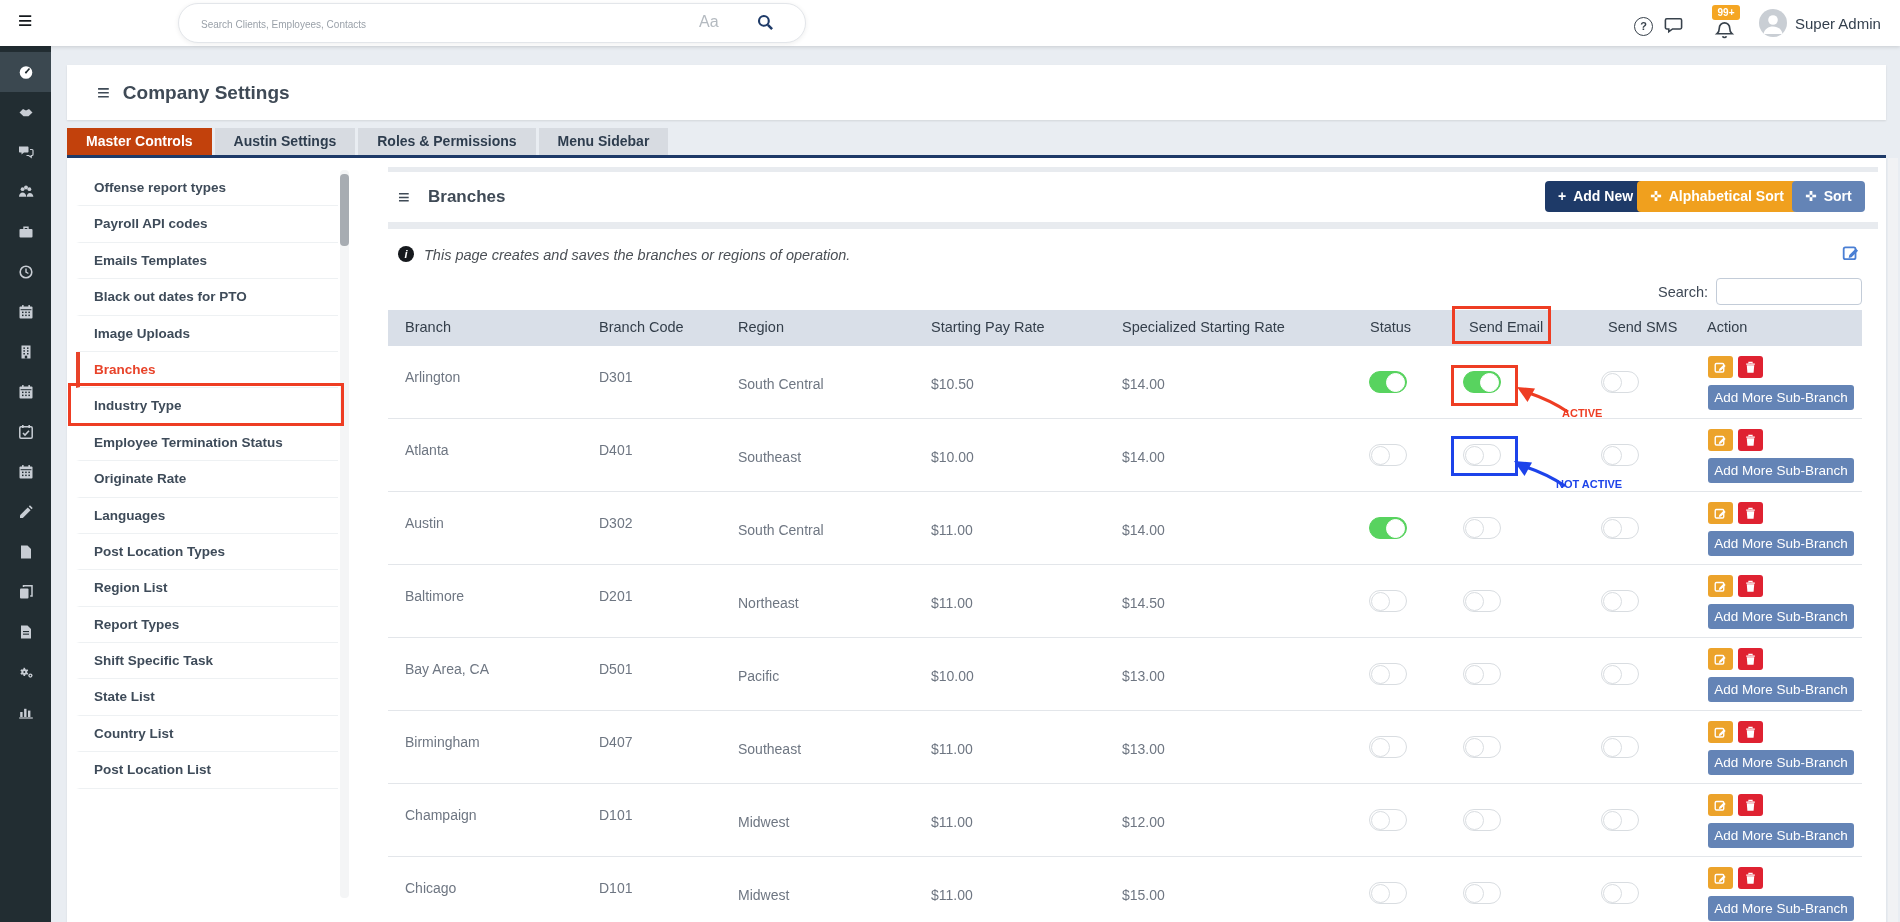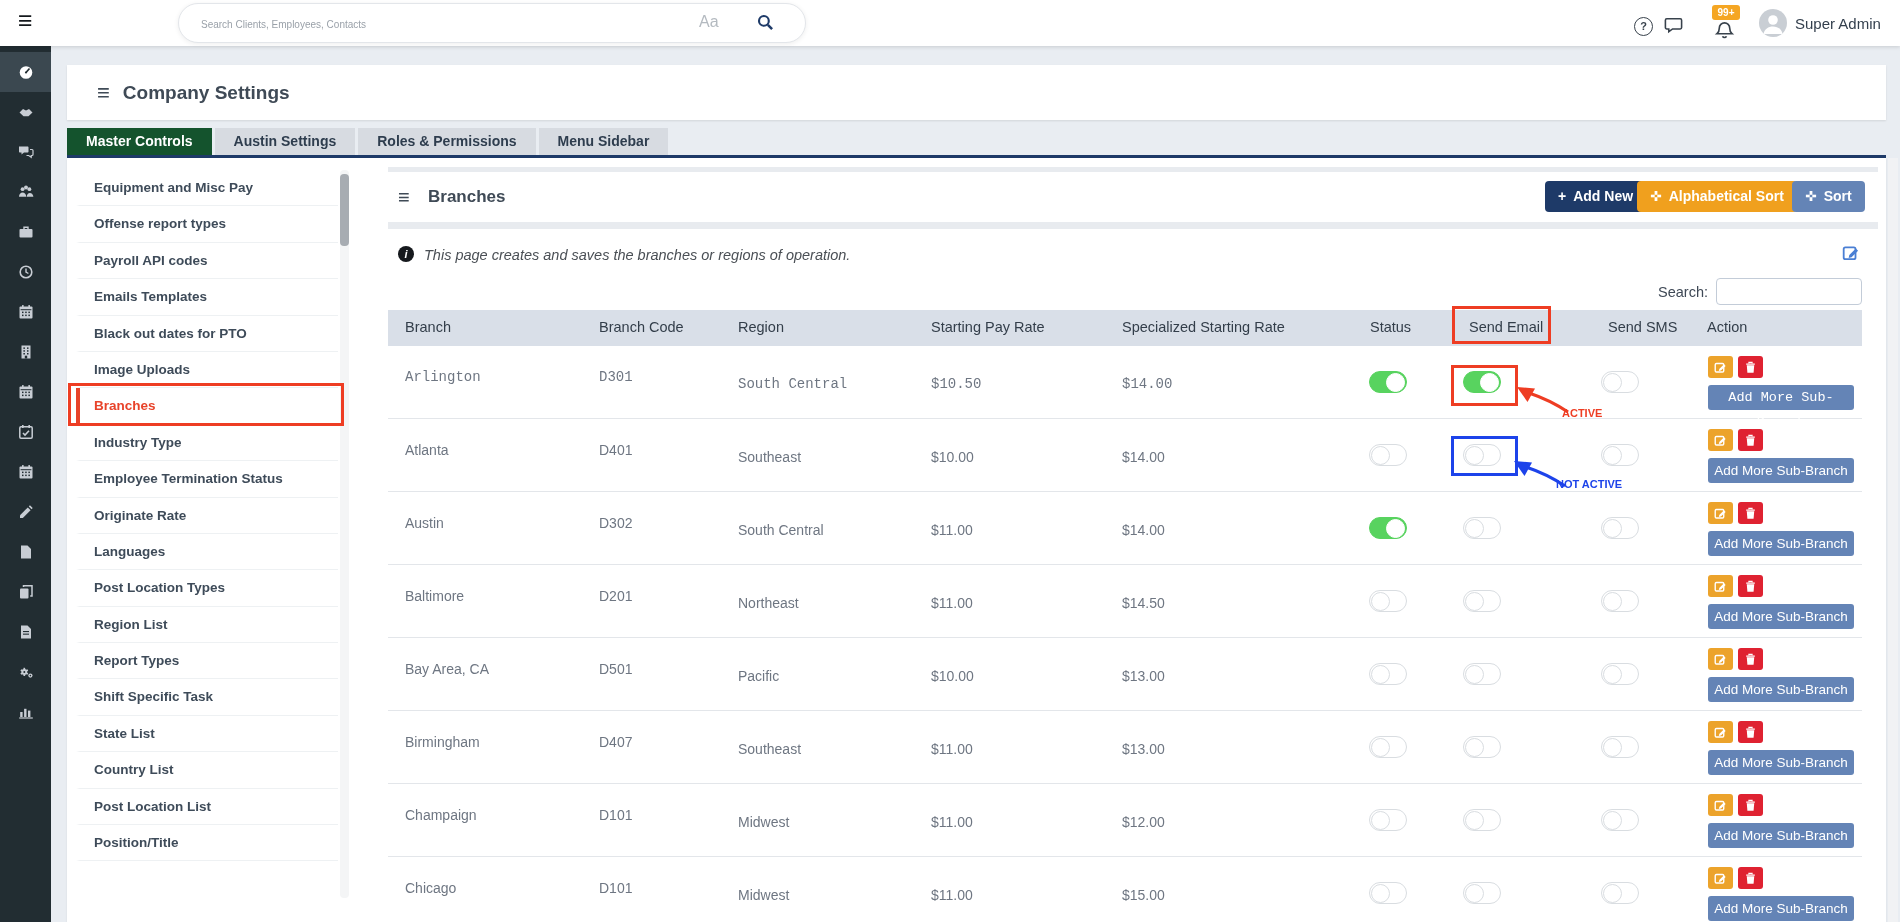--- a/index.html
+++ b/index.html
@@ -30,21 +30,21 @@
   .slot{width:51px;height:40px;display:flex;align-items:center;justify-content:center;color:#c8cdd4;cursor:pointer;}
   .slot.active{background:#3b4850;color:#ffffff;}
   .slot svg{display:block;}
   
   #company-card{left:67px;top:65px;width:1819px;height:55px;background:#fff;box-shadow:0 1px 2px rgba(0,0,0,.10);display:flex;align-items:center;}
   #company-card .licon{margin-left:30px;font-size:22px;font-weight:bold;color:#3f4a56;line-height:1;}
   #company-title{margin-left:13px;font-size:19px;font-weight:600;color:#3f4a56;}
   
   #tabbar{left:67px;top:128px;display:flex;z-index:5;}
   .tab{height:27px;line-height:27px;padding:0 19px;margin-right:3px;background:#d7dbe1;color:#2e3d4e;font-size:14px;font-weight:700;cursor:pointer;}
-  .tab.active{background:#14532d;color:#fff;}
+  .tab.active{background:#c2410c;color:#fff;}
   #tab-underline{left:67px;top:155px;width:1819px;height:3px;background:#1e3a68;}
   #main-panel{left:67px;top:158px;width:1819px;height:764px;background:#fff;box-shadow:0 1px 2px rgba(0,0,0,.08);}
   
   #menu{left:76px;top:170px;width:262px;}
   .menu-item{height:36.4px;line-height:36px;box-sizing:border-box;border-bottom:1px solid #eef1f3;border-left:4px solid transparent;padding-left:14px;font-size:13.5px;font-weight:600;color:#3e4b59;cursor:pointer;background:#fff;}
   .menu-item.selected{color:#e8432a;border-left-color:#e8432a;}
   #menu-track{left:340px;top:170px;width:9px;height:728px;background:#f4f5f6;border-radius:4px;}
   #menu-thumb{left:340px;top:174px;width:9px;height:72px;background:#a7acb2;border-radius:4px;cursor:pointer;}
   
   .gstrip{left:388px;width:1490px;background:#e8ebef;}
@@ -284,39 +284,37 @@
     <div class="tab active">Master Controls</div>
     <div class="tab">Austin Settings</div>
     <div class="tab">Roles &amp; Permissions</div>
     <div class="tab">Menu Sidebar</div>
   </div>
 <div id="tab-underline" class="abs"></div>
 
 <div id="main-panel" class="abs"></div>
 
 <div id="menu" class="abs">
-    <div class="menu-item">Equipment and Misc Pay</div>
     <div class="menu-item">Offense report types</div>
     <div class="menu-item">Payroll API codes</div>
     <div class="menu-item">Emails Templates</div>
     <div class="menu-item">Black out dates for PTO</div>
     <div class="menu-item">Image Uploads</div>
     <div class="menu-item selected">Branches</div>
     <div class="menu-item">Industry Type</div>
     <div class="menu-item">Employee Termination Status</div>
     <div class="menu-item">Originate Rate</div>
     <div class="menu-item">Languages</div>
     <div class="menu-item">Post Location Types</div>
     <div class="menu-item">Region List</div>
     <div class="menu-item">Report Types</div>
     <div class="menu-item">Shift Specific Task</div>
     <div class="menu-item">State List</div>
     <div class="menu-item">Country List</div>
     <div class="menu-item">Post Location List</div>
-    <div class="menu-item">Position/Title</div>
   </div>
 <div id="menu-track" class="abs"></div>
 <div id="menu-thumb" class="abs"></div>
 
 <div class="abs gstrip" style="top:167px;height:5px;"></div>
 <div id="branches-card" class="abs">
   <span class="licon">≡</span>
   <span id="branches-title">Branches</span>
   <div id="btn-addnew" class="hbtn"><span class="bicon">+</span><span>Add New</span></div>
   <div id="btn-alpha" class="hbtn"><span class="bicon">✜</span><span>Alphabetical Sort</span></div>
@@ -340,21 +338,21 @@
     <div class="hcell" style="left: 350px;">Region</div>
     <div class="hcell" style="left: 543px;">Starting Pay Rate</div>
     <div class="hcell" style="left: 734px;">Specialized Starting Rate</div>
     <div class="hcell" style="left: 982px;">Status</div>
     <div class="hcell" style="left: 1081px;">Send Email</div>
     <div class="hcell" style="left: 1220px;">Send SMS</div>
     <div class="hcell" style="left: 1319px;">Action</div>
   </div>
 
 <div id="rows-root">
-    <div class="t-row" style="top: 346px; font-family: Liberation Mono, monospace;">
+    <div class="t-row" style="top: 346px;">
       <span class="cell" style="left:17px;top:21px;">Arlington</span>
       <span class="cell" style="left:211px;top:21px;">D301</span>
       <span class="cell" style="left:350px;top:28px;">South Central</span>
       <span class="cell" style="left:543px;top:28px;">$10.50</span>
       <span class="cell" style="left:734px;top:28px;">$14.00</span>
       <span class="toggle on" style="left:981px;top:25px;">
         <span class="knob"></span>
       </span>
       <span class="toggle on" style="left:1075px;top:25px;">
         <span class="knob"></span>

